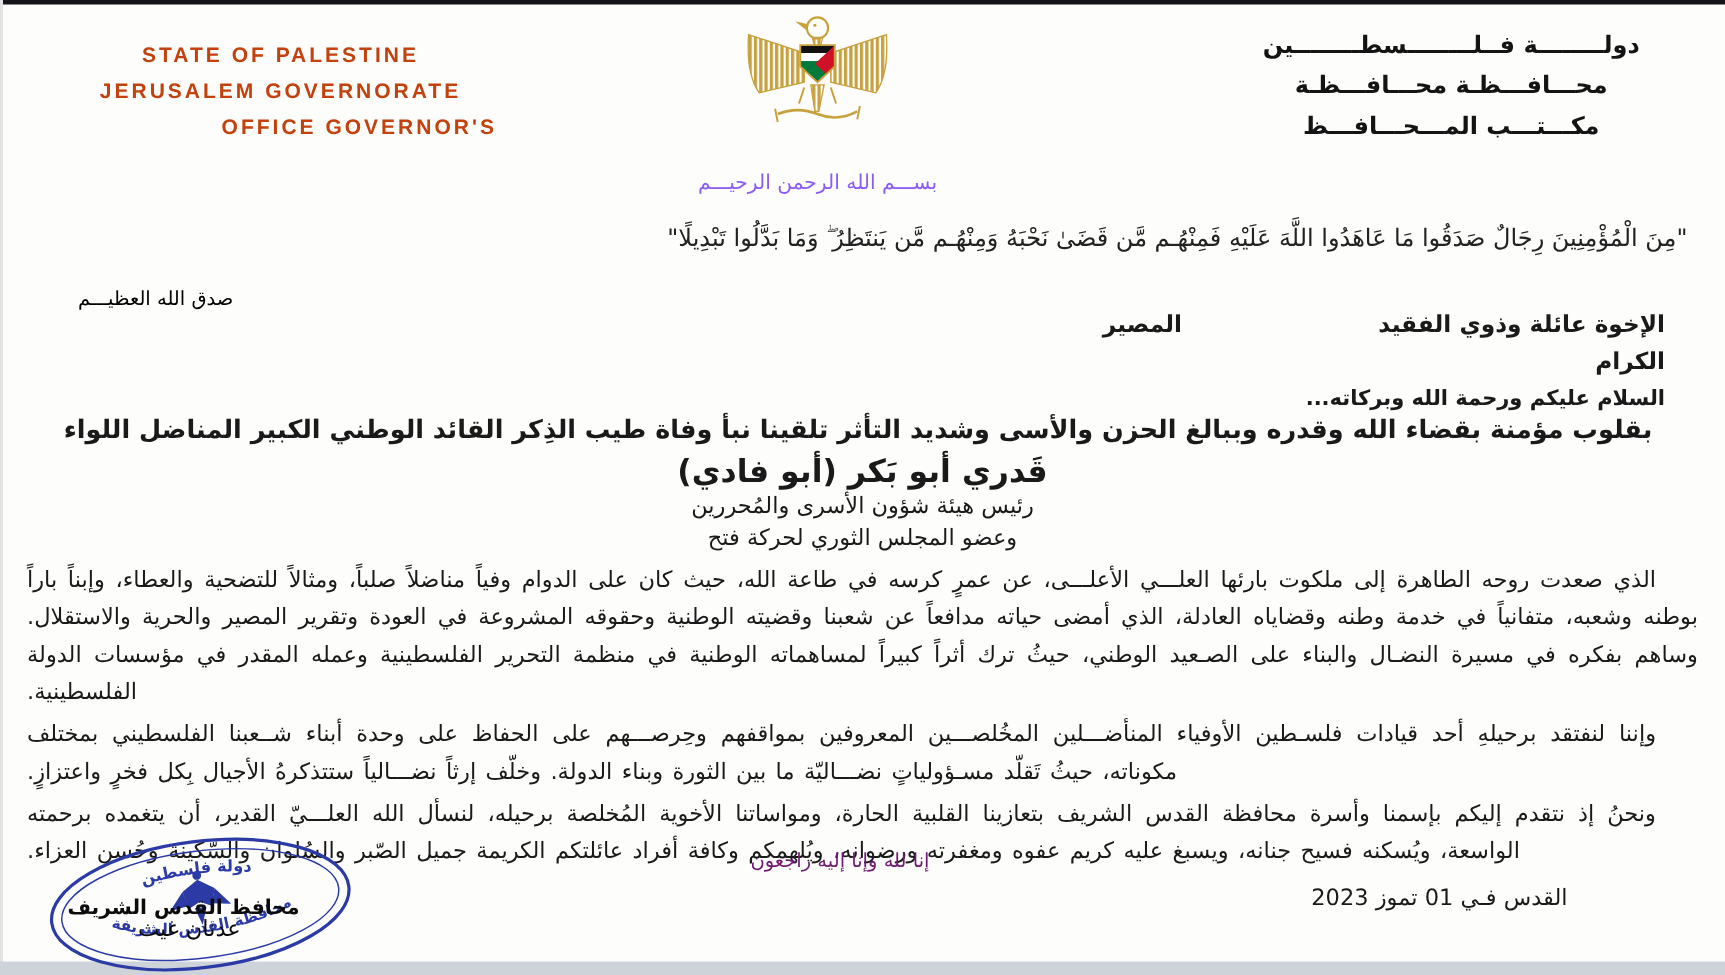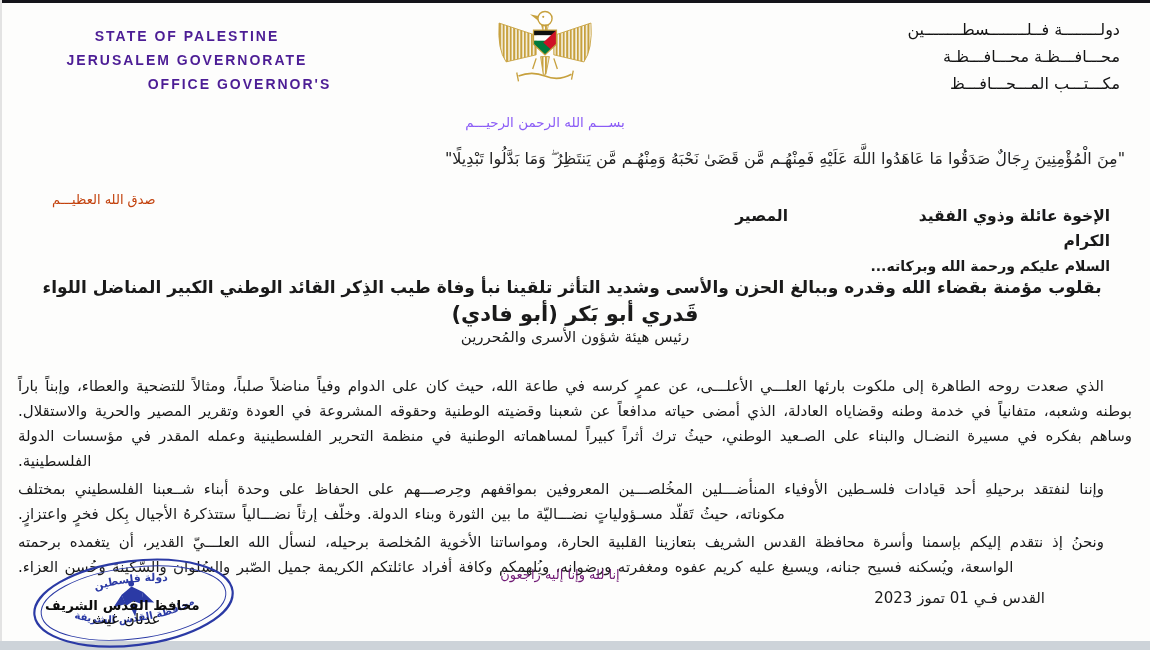--- a/index.html
+++ b/index.html
@@ -7,36 +7,36 @@
        font-family:"DejaVu Sans",sans-serif;color:#1a1a1a;}
   .page{position:relative;width:1150px;height:650px;background:#fdfdfc;}
 
   .top-line{position:absolute;left:0;top:0;width:1150px;height:3px;background:#14141a;}
   .left-edge{position:absolute;left:0;top:0;width:2px;height:650px;background:#e3e3e3;}
   .bottom-strip{position:absolute;left:0;bottom:0;width:1150px;height:9px;background:#cdd3d9;}
 
   
   .eng-header{position:absolute;left:12px;top:24px;width:350px;
     font-family:"Liberation Sans","DejaVu Sans",sans-serif;
-    font-weight:bold;font-size:14px;letter-spacing:2px;line-height:24px;color:#4c1d95;}
+    font-weight:bold;font-size:14px;letter-spacing:2px;line-height:24px;color:#c2410c;}
   .eng-header .l1,.eng-header .l2{text-align:center;}
   .eng-header .l3{text-align:center;padding-left:105px;}
 
   
   .ar-header{position:absolute;left:815px;top:16px;width:305px;direction:rtl;
-    font-weight:normal;font-size:16px;line-height:27px;color:#141414;}
+    text-align:center;font-weight:bold;font-size:16px;line-height:27px;color:#141414;}
 
   .emblem-wrap{position:absolute;left:492px;top:4px;width:106px;height:84px;}
 
   .bismillah{position:absolute;left:395px;top:114px;width:300px;text-align:center;
     direction:rtl;font-size:13.5px;color:#8b5cf6;}
 
   .verse{position:absolute;left:22px;right:25px;top:149px;direction:rtl;text-align:right;
     font-size:16px;font-weight:500;white-space:nowrap;color:#222;}
-  .sadaqa{position:absolute;left:52px;top:192px;direction:rtl;font-size:13px;color:#c2410c;}
+  .sadaqa{position:absolute;left:52px;top:192px;direction:rtl;font-size:13px;color:#000000;}
 
   .addr-block{position:absolute;right:40px;top:204px;direction:rtl;}
   .addr-row{display:flex;direction:rtl;font-weight:bold;font-size:15.5px;line-height:25px;}
   .addr-main{display:inline-block;width:322px;}
   .greeting{font-weight:bold;font-size:14px;line-height:24px;}
 
   .opening-line{position:absolute;left:25px;right:31px;top:277px;direction:rtl;
     text-align:center;font-size:17px;font-weight:600;white-space:nowrap;}
 
   .name-block{position:absolute;left:0;right:0;top:301px;text-align:center;direction:rtl;}
@@ -123,20 +123,21 @@
       <span>الكرام</span>
     </div>
     <div class="greeting">السلام عليكم ورحمة الله وبركاته...</div>
   </div>
 
   <div class="opening-line">بقلوب مؤمنة بقضاء الله وقدره وببالغ الحزن والأسى وشديد التأثر تلقينا نبأ وفاة  طيب الذِكر القائد الوطني الكبير المناضل اللواء</div>
 
   <div class="name-block">
     <div class="d-name">قَدري أبو بَكر (أبو فادي)</div>
     <div class="d-title">رئيس هيئة شؤون الأسرى والمُحررين</div>
+    <div class="d-title">وعضو المجلس الثوري لحركة فتح</div>
   </div>
 
   <div class="body-block">
     <p>الذي صعدت روحه الطاهرة إلى ملكوت بارئها العلـــي الأعلـــى، عن عمرٍ كرسه في طاعة الله، حيث كان على الدوام وفياً مناضلاً صلباً، ومثالاً للتضحية والعطاء، وإبناً باراً بوطنه وشعبه، متفانياً في خدمة وطنه وقضاياه العادلة، الذي أمضى حياته مدافعاً عن شعبنا وقضيته الوطنية وحقوقه المشروعة في العودة وتقرير المصير والحرية والاستقلال. وساهم بفكره في مسيرة النضـال والبناء على الصـعيد الوطني، حيثُ ترك أثراً كبيراً لمساهماته الوطنية في منظمة التحرير الفلسطينية وعمله المقدر في مؤسسات الدولة الفلسطينية.</p>
     <p>وإننا لنفتقد برحيلهِ أحد قيادات فلسـطين الأوفياء المنأضـــلين المخُلصـــين المعروفين بمواقفهم وحِرصـــهم على الحفاظ على وحدة أبناء شــعبنا الفلسطيني بمختلف مكوناته، حيثُ تَقلّد مسـؤولياتٍ نضـــاليّة ما بين الثورة وبناء الدولة. وخلّف إرثاً نضـــالياً ستتذكرهُ الأجيال بِكل فخرٍ واعتزازٍ.</p>
     <p>ونحنُ إذ نتقدم إليكم  بإسمنا وأسرة محافظة القدس الشريف بتعازينا القلبية الحارة، ومواساتنا الأخوية المُخلصة برحيله، لنسأل الله العلـــيّ القدير، أن يتغمده برحمته الواسعة، ويُسكنه فسيح جنانه، ويسبغ عليه كريم عفوه ومغفرته ورضوانه، ويُلهمكم وكافة أفراد عائلتكم الكريمة جميل الصّبر والسُلوان والسّكينة وحُسن العزاء.</p>
   </div>
 
   <div class="istirja">إنا لله وإنا إليه راجعون</div>
 

